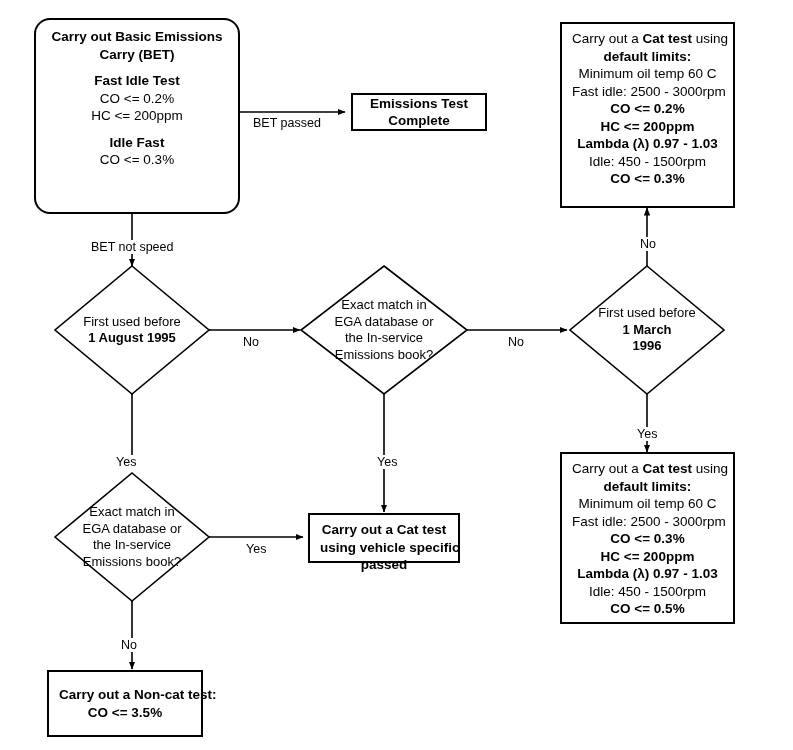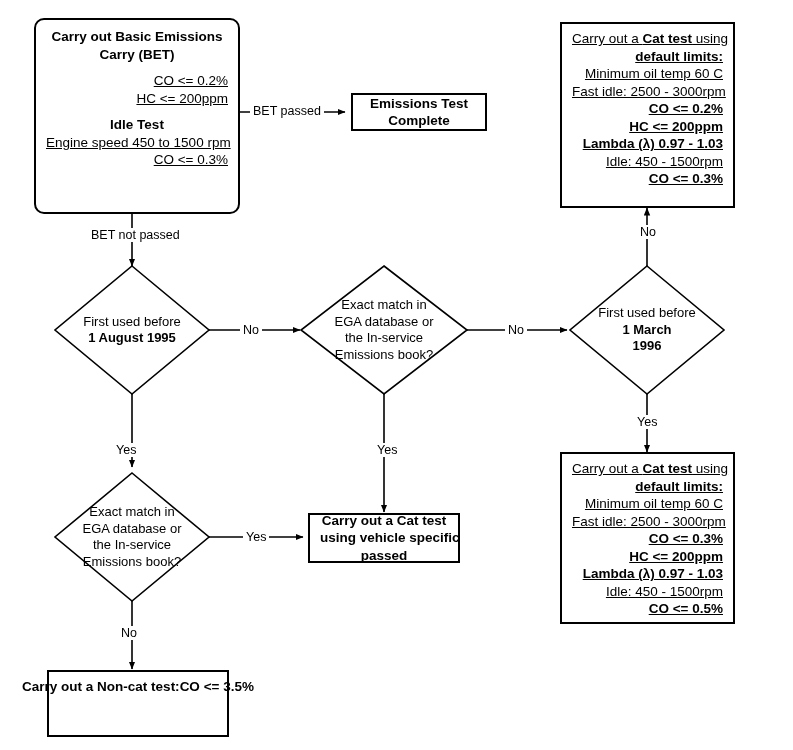--- a/index.html
+++ b/index.html
@@ -26,36 +26,36 @@
     height: 750px;
   }
   .node {
     position: absolute;
     box-sizing: border-box;
     background: #ffffff;
   }
   
   .proc-round {
     border: 2.5px solid #000000;
-    border-radius: 10px;
+    border-radius: 16px;
     padding: 8px 10px 0 10px;
   }
   
   .proc-rect {
     border: 2.5px solid #000000;
     padding: 6px 10px;
   }
   .line {
     font-size: 13.5px;
     line-height: 17.5px;
     white-space: nowrap;
   }
   .line.b { font-weight: bold; }
   .line.c { text-align: center; }
-  .line.l { text-align: right; text-decoration: underline; }
+  .line.l { text-align: center; }
   .gap { height: 9px; }
   
   .diamond {
     position: absolute;
     display: flex;
     align-items: center;
     justify-content: center;
   }
   .diamond .dtext {
     position: relative;
@@ -67,20 +67,21 @@
   }
   .dtext .b { font-weight: bold; }
   
   .edge-label {
     position: absolute;
     font-size: 12.5px;
     background: #ffffff;
     padding: 0 3px;
     white-space: nowrap;
     line-height: 14px;
+    margin-top: 12px;
   }
 </style>
 </head>
 <body>
 
 <div id="canvas">
 
   <svg class="edges" viewBox="0 0 793 750" xmlns="http://www.w3.org/2000/svg">
     <defs>
       <marker id="arrow" markerWidth="9" markerHeight="9" refX="7.5" refY="3.2" orient="auto" markerUnits="userSpaceOnUse">
@@ -115,25 +116,25 @@
       <polygon points="384,266 467,330 384,394 301,330"></polygon>
       <polygon points="647,266 724,330 647,394 570,330"></polygon>
       <polygon points="132,473 209,537 132,601 55,537"></polygon>
     </g>
   </svg>
 
   <div class="node proc-round" style="left:34px; top:18px; width:206px; height:196px;">
     <div class="line b c">Carry out Basic Emissions</div>
     <div class="line b c">Carry (BET)</div>
     <div class="gap"></div>
+    <div class="line b c">Fast Idle Test</div>
     <div class="line l">CO &lt;= 0.2%</div>
     <div class="line l">HC &lt;= 200ppm</div>
     <div class="gap"></div>
-    <div class="line b c">Idle Test</div>
-    <div class="line l">Engine speed 450 to 1500 rpm</div>
+    <div class="line b c">Idle Fast</div>
     <div class="line l">CO &lt;= 0.3%</div>
   </div>
 
   <div class="node proc-rect" style="left:351px; top:93px; width:136px; height:38px;
               display:flex; flex-direction:column; justify-content:center;">
     <div class="line b c">Emissions Test</div>
     <div class="line b c">Complete</div>
   </div>
 
   <div class="node proc-rect" style="left:560px; top:22px; width:175px; height:186px;">
@@ -154,28 +155,28 @@
     <div class="line l">Minimum oil temp 60 C</div>
     <div class="line l">Fast idle: 2500 - 3000rpm</div>
     <div class="line l b">CO &lt;= 0.3%</div>
     <div class="line l b">HC &lt;= 200ppm</div>
     <div class="line l b">Lambda (λ) 0.97 - 1.03</div>
     <div class="line l">Idle: 450 - 1500rpm</div>
     <div class="line l b">CO &lt;= 0.5%</div>
   </div>
 
   <div class="node proc-rect" style="left:308px; top:513px; width:152px; height:50px;
-              display:flex; flex-direction:column; justify-content:center;">
+              display:flex; flex-direction:column; justify-content:flex-start;">
     <div class="line b c">Carry out a Cat test</div>
     <div class="line b c">using vehicle specific</div>
     <div class="line b c">passed</div>
   </div>
 
-  <div class="node proc-rect" style="left:47px; top:670px; width:182px; height:67px;
-              display:flex; flex-direction:row; justify-content:center;">
+  <div class="node proc-rect" style="left:47px; top:670px; width:156px; height:67px;
+              display:flex; flex-direction:column; justify-content:center;">
     <div class="line b c">Carry out a Non-cat test:</div>
     <div class="line b c">CO &lt;= 3.5%</div>
   </div>
 
   <div class="diamond" style="left:55px; top:266px; width:154px; height:128px;">
     <div class="dtext">
       <div>First used before</div>
       <div class="b">1 August 1995</div>
     </div>
   </div>
@@ -201,21 +202,21 @@
     <div class="dtext">
       <div>Exact match in</div>
       <div>EGA database or</div>
       <div>the In-service</div>
       <div>Emissions book?</div>
     </div>
   </div>
 
   <div class="edge-label" style="left:250px; top:104px;">BET passed</div>
 
-  <div class="edge-label" style="left:88px; top:228px;">BET not passed</div>
+  <div class="edge-label" style="left:88px; top:228px;">BET not speed</div>
 
   <div class="edge-label" style="left:240px; top:323px;">No</div>
 
   <div class="edge-label" style="left:113px; top:443px;">Yes</div>
 
   <div class="edge-label" style="left:505px; top:323px;">No</div>
 
   <div class="edge-label" style="left:374px; top:443px;">Yes</div>
 
   <div class="edge-label" style="left:637px; top:225px;">No</div>

